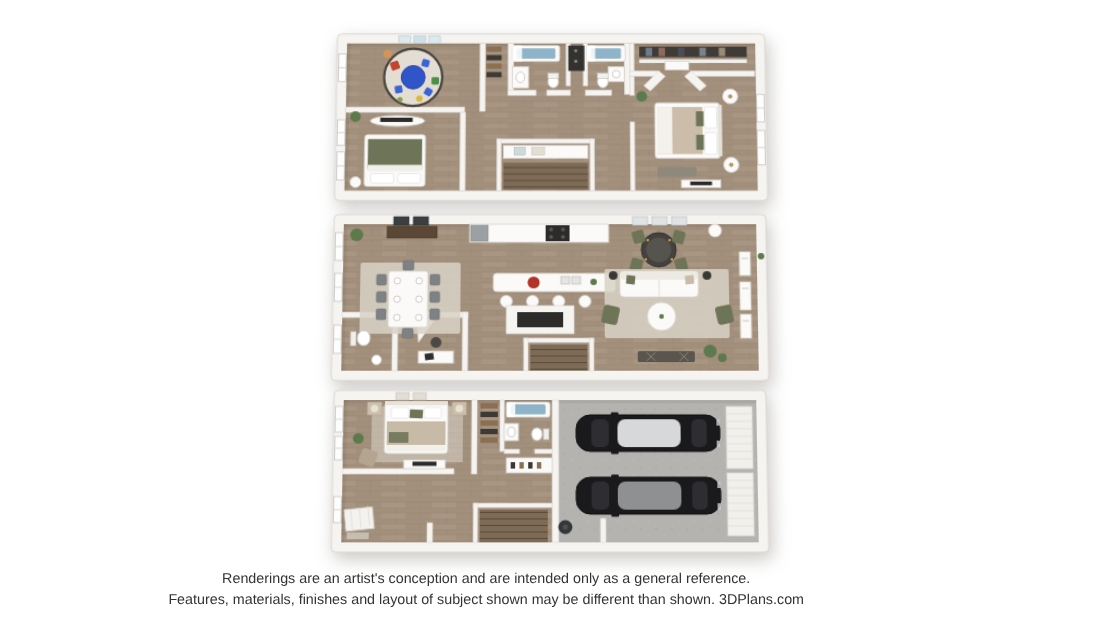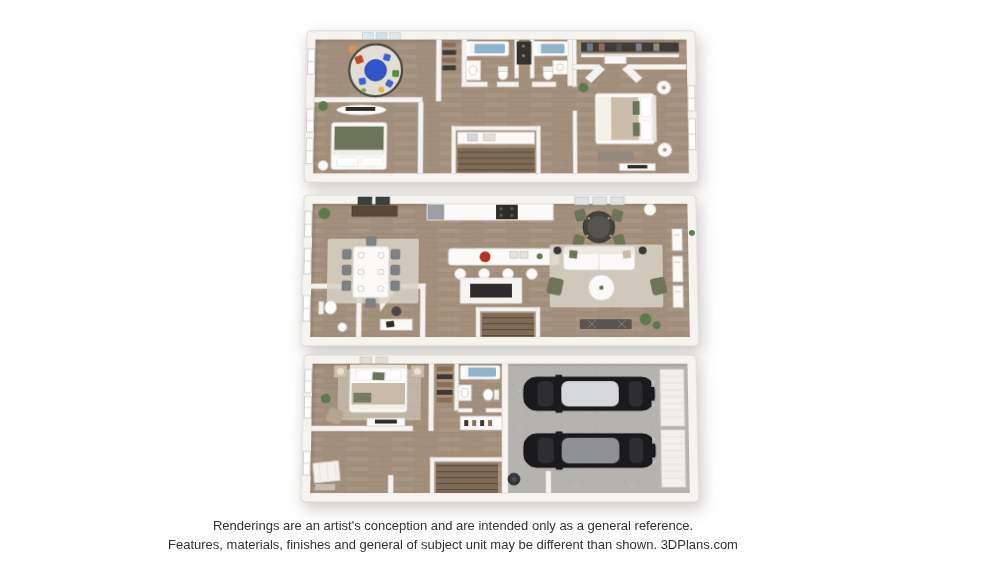--- a/index.html
+++ b/index.html
@@ -19,21 +19,21 @@
   .dark{fill:#34322f;}
   .olv{fill:var(--olive);}
   .rug{fill:var(--rug);opacity:.85;}
   .grn{fill:#5d7a4d;}
   .wat{fill:var(--water);}
   .tan{fill:#c9bca7;}
   .chair{fill:#7f8285;stroke:#6c6f72;stroke-width:.5;}
   .porc{fill:#ffffff;stroke:#c5c2bd;stroke-width:.8;}
   .shade{fill:#000000;opacity:.06;}
   .disclaimer{position:absolute;top:516px;left:442px;transform:translateX(-50%);
-    text-align:center;color:var(--text,#333);font-size:13px;line-height:19px;white-space:nowrap;margin-left:11px;}
+    text-align:center;color:var(--text,#333);font-size:13px;line-height:19px;white-space:nowrap;}
   .disclaimer p{margin:0;}
 </style>
 </head>
 <body>
 
 <div class="stage">
 
   <svg width="0" height="0" style="position:absolute" aria-hidden="true">
     <defs>
       <pattern id="wood" patternUnits="userSpaceOnUse" width="46" height="10">
@@ -460,16 +460,16 @@
             <rect x="353" y="106" width="3" height="6" fill="#caccce" opacity=".8"></rect>
         </g>
         <circle cx="214" cy="128" r="6" fill="#33373a" stroke="#22262a" stroke-width=".8"></circle>
         <circle cx="214" cy="128" r="2.5" fill="#4a5055"></circle>
       </g>
     </svg>
   </figure>
 
   <div class="disclaimer">
     <p>Renderings are an artist's conception and are intended only as a general reference.</p>
-    <p>Features, materials, finishes and general of subject unit may be different than shown. 3DPlans.com</p>
+    <p>Features, materials, finishes and layout of subject shown may be different than shown. 3DPlans.com</p>
   </div>
 
 </div>
 
 </body></html>

